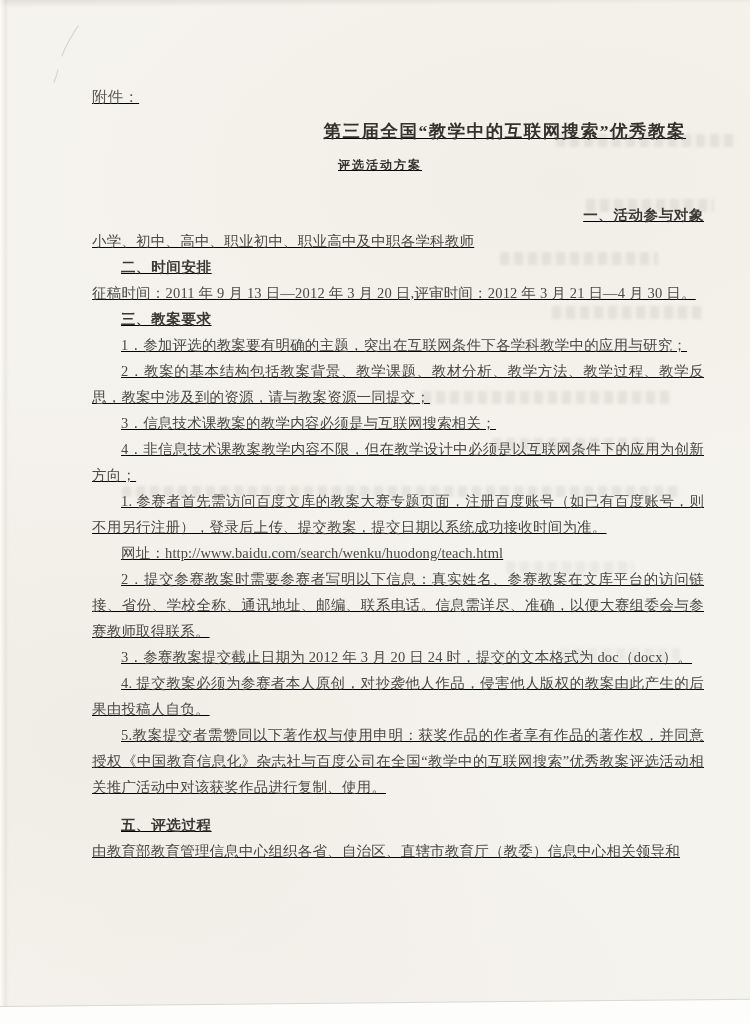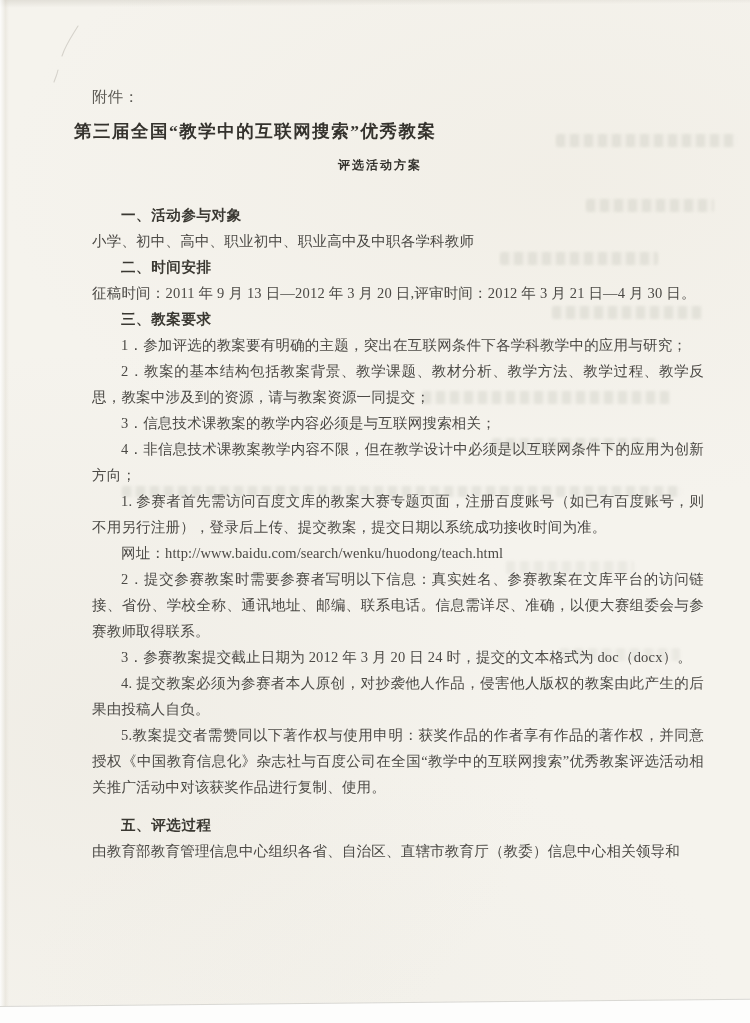--- a/index.html
+++ b/index.html
@@ -7,20 +7,21 @@
     width:750px;height:1023px;overflow:hidden;background:#ffffff;
     font-family:"Liberation Serif","DejaVu Serif",serif;
   }
   .page{
     position:relative;width:750px;height:1023px;overflow:hidden;
     background:
       radial-gradient(ellipse 900px 520px at 75% 18%, rgba(237,233,223,0.45), transparent 62%),
       radial-gradient(ellipse 760px 640px at 12% 72%, rgba(230,226,216,0.35), transparent 60%),
       radial-gradient(ellipse 500px 300px at 50% 96%, rgba(240,238,231,0.5), transparent 70%),
       #f5f3ed;
+    text-decoration: underline;
   }
   
   .edge-top{
     position:absolute;top:-8px;left:-12px;width:790px;height:16px;
     background:linear-gradient(to bottom, rgba(130,124,108,0.34), rgba(130,124,108,0));
     transform:rotate(-0.35deg);transform-origin:left top;
   }
   .edge-left{
     position:absolute;top:0;left:0;width:9px;height:1023px;
     background:linear-gradient(to right, rgba(255,255,255,0.75), rgba(210,205,192,0.25) 60%, rgba(210,205,192,0));
@@ -48,31 +49,31 @@
   .g9{left:560px;top:648px;width:120px;opacity:0.35;}
 
   .content{
     position:relative;box-sizing:border-box;width:750px;
     padding:84px 46px 0 92px;
     color:#4b4945;font-size:14.5px;line-height:26px;letter-spacing:0.2px;
   }
   .attach{margin:0;font-size:15.5px;color:#5d5b55;}
   .title1{
     margin:8px 0 0 0;font-size:17.5px;line-height:26px;font-weight:bold;
-    color:#34322d;text-align:left;letter-spacing:1.5px;transform:translateX(-18px);
+    color:#34322d;text-align:right;letter-spacing:1.5px;transform:translateX(-18px);
   }
   .title2{
     margin:8px 0 0 0;font-size:12px;line-height:26px;font-weight:bold;
     color:#34322d;text-align:center;letter-spacing:2px;transform:translateX(-18px);
   }
   h3{
     margin:0;font-size:14.5px;line-height:26px;font-weight:bold;
     color:#3a3832;letter-spacing:0.6px;text-indent:2em;
   }
-  .sec1-head{margin-top:24px;}
+  .sec1-head{margin-top:24px;text-align:right;}
   .sec5-head{margin-top:12px;}
   .para{margin:0;text-align:justify;text-indent:0;}
   .indent{text-indent:2em;}
   .gap-top{margin-top:6px;}
   .url-line{white-space:nowrap;}
   .url-text{letter-spacing:0.1px;}
 </style>
 </head>
 <body>
 

